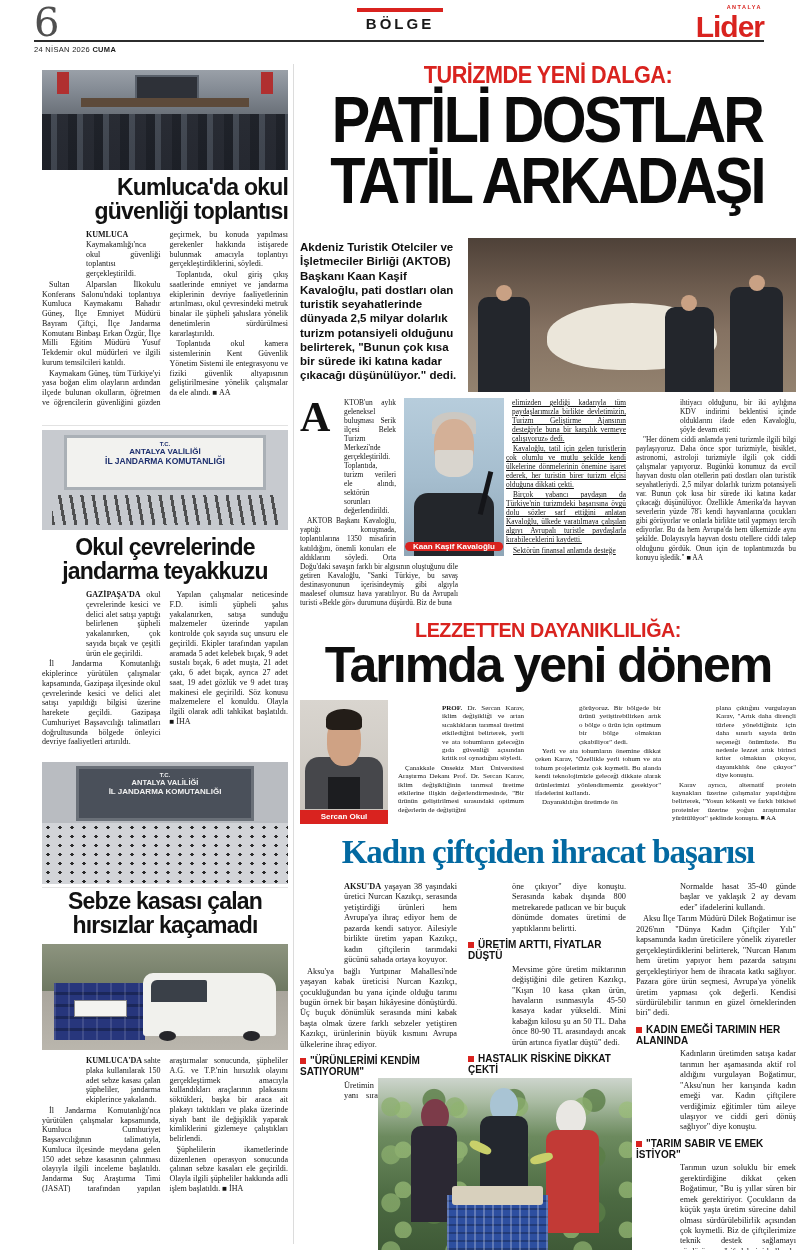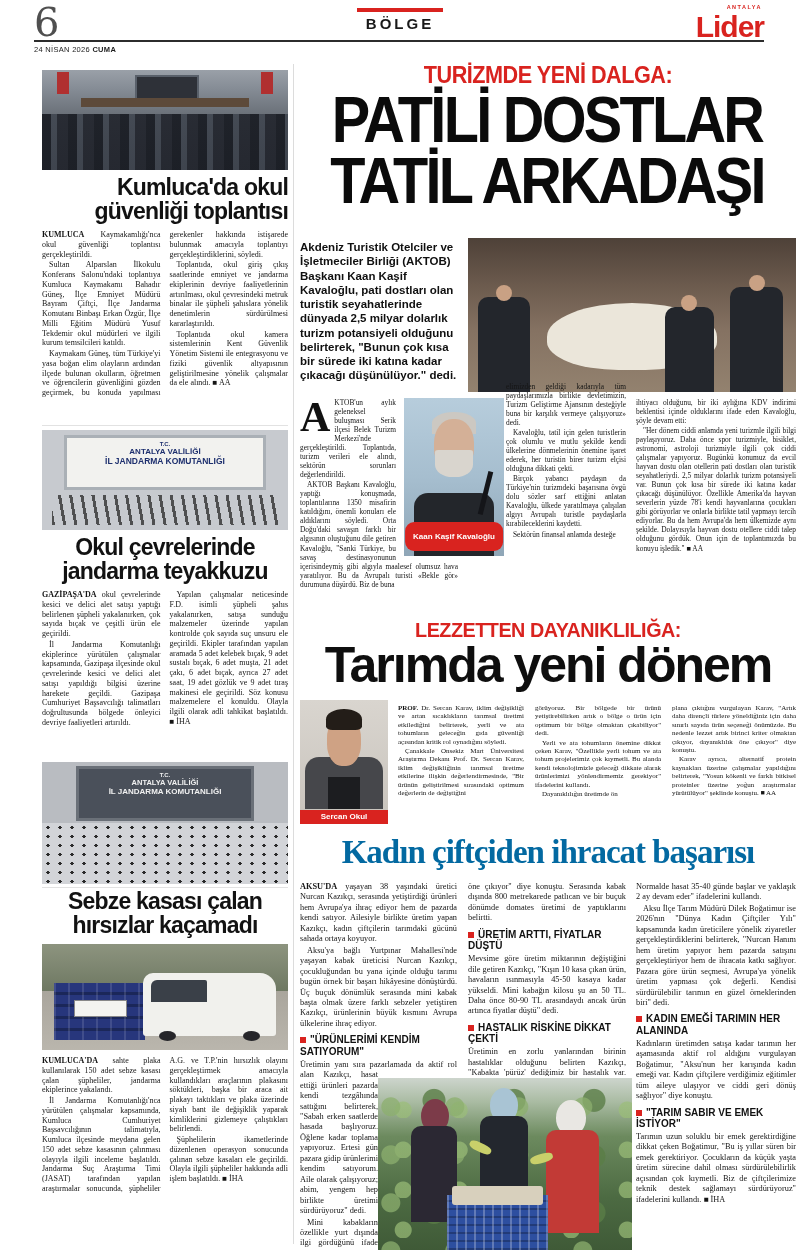--- a/index.html
+++ b/index.html
@@ -13,21 +13,21 @@
   #date-line{left:34px;top:45px;font-family:"Liberation Sans",sans-serif;font-size:7.5px;color:#1c1c1c;letter-spacing:.3px;}
   #section-wrap{left:300px;top:8px;width:200px;text-align:center;}
   #section-bar{width:86px;height:4px;background:var(--accent);margin:0 auto 3px;}
   #section-label{font-family:"Liberation Sans",sans-serif;font-weight:bold;font-size:15px;letter-spacing:3px;color:#191919;background:#fff;padding:0 10px;}
   #logo-wrap{left:686px;top:5px;width:78px;text-align:right;line-height:1;}
   #logo-small{display:block;font-family:"Liberation Sans",sans-serif;font-weight:bold;font-size:5.5px;color:var(--accent);letter-spacing:1.5px;margin:0 2px 1px 0;}
   #logo-main{font-family:"Liberation Sans",sans-serif;font-weight:900;font-size:30px;color:var(--accent);letter-spacing:-1px;}
   
   .bt{text-align:justify;color:#151515;}
   .bt p{margin:0 0 1px;text-indent:7px;}
-  .bt p.ni{text-indent:0;}
+  .bt p.ni{text-indent:0;margin-left:44px;}
   .b{font-weight:bold;text-align:center;}
   .fs8{font-size:8px;line-height:1.22;}
   .fs74{font-size:7.4px;line-height:1.22;}
   .fs7{font-size:7px;line-height:1.2;}
   .fs83{font-size:8.3px;line-height:1.26;}
   .cols2{column-count:2;column-gap:9px;}
   .clip{overflow:hidden;}
   .hl{font-family:"Liberation Sans",sans-serif;font-weight:bold;color:#121212;text-align:center;letter-spacing:-.8px;line-height:1.04;font-size:23px;}
   .kick{font-family:"Liberation Sans",sans-serif;font-weight:900;color:var(--accent);text-align:center;letter-spacing:-.5px;transform:scaleX(.94);transform-origin:center top;}
   .sub{font-family:"Liberation Sans",sans-serif;font-weight:bold;font-size:10px;line-height:1.12;margin:5px 0 3px;text-align:left;text-indent:0;color:#111;}
@@ -35,21 +35,21 @@
   .drop{float:left;font-family:"Liberation Serif",serif;font-weight:bold;font-size:42px;line-height:.82;padding:2px 4px 0 0;color:#111;}
   .sp-r{float:right;width:62px;height:158px;}
   .sp-l{float:left;width:38px;height:158px;}
   .sp-k1{float:right;width:1px;height:194px;}
   .sp-k2{float:right;clear:right;width:80px;height:200px;}
   #vrule{left:293px;top:64px;width:1px;height:1180px;background:#dcdcdc;}
   .hdiv{height:1px;background:#e2e2e2;}
   
   .photo{position:absolute;overflow:hidden;background:#9a9a9a;}
   .ph{position:absolute;}
-  .pill{position:absolute;background:var(--accent);color:#fff;font-family:"Liberation Sans",sans-serif;font-size:8px;font-weight:bold;padding:10px 8px;border-radius:9px;white-space:nowrap;}
+  .pill{position:absolute;background:var(--accent);color:#fff;font-family:"Liberation Sans",sans-serif;font-size:8px;font-weight:bold;padding:0 8px;border-radius:9px;white-space:nowrap;}
   .capbar{position:absolute;left:0;right:0;bottom:0;height:14px;background:var(--accent);color:#fff;font-family:"Liberation Sans",sans-serif;font-size:8px;font-weight:bold;text-align:center;line-height:14px;}
   .boardtxt{position:absolute;text-align:center;font-family:"Liberation Sans",sans-serif;font-weight:bold;}
   .boardtxt span{display:block;}
   
   .conf-bg{inset:0;background:linear-gradient(180deg,#9aa0a8 0%,#868d96 18%,#6a7078 45%,#51565e 75%,#43474e 100%);}
   .conf-screen{left:38%;top:5%;width:24%;height:26%;background:#2e3138;border:2px solid #59606a;}
   .conf-dais{left:16%;top:28%;width:68%;height:9%;background:#5d4a3a;}
   .conf-flag-l{left:6%;top:2%;width:5%;height:22%;background:#b03030;}
   .conf-flag-r{right:6%;top:2%;width:5%;height:22%;background:#b03030;}
   .conf-crowd{left:0;bottom:0;width:100%;height:56%;background:repeating-linear-gradient(90deg,rgba(25,28,35,.92) 0 9px,rgba(62,68,78,.85) 9px 15px,rgba(35,38,46,.92) 15px 26px);}
@@ -214,21 +214,21 @@
     <div class="bq-fig" style="left:3%;bottom:0;width:16%;height:62%;"></div>
     <div class="bq-fig" style="left:60%;bottom:0;width:15%;height:55%;"></div>
     <div class="bq-fig" style="right:4%;bottom:0;width:16%;height:68%;"></div>
   </div>
   <div class="abs bt fs74 clip" style="left:300px;top:398px;width:158px;height:216px;">
     <div class="sp-r"></div>
     <span class="drop">A</span>
     <p class="ni">KTOB'un aylık geleneksel buluşması Serik ilçesi Belek Turizm Merkezi'nde gerçekleştirildi. Toplantıda, turizm verileri ele alındı, sektörün sorunları değerlendirildi.</p>
     <p>AKTOB Başkanı Kavaloğlu, yaptığı konuşmada, toplantılarına 1350 misafirin katıldığını, önemli konuları ele aldıklarını söyledi. Orta Doğu'daki savaşın farklı bir algısının oluştuğunu dile getiren Kavaloğlu, "Sanki Türkiye, bu savaş destinasyonunun içerisindeymiş gibi algıyla maalesef olumsuz hava yaratılıyor. Bu da Avrupalı turisti «Bekle gör» durumuna düşürdü. Biz de buna</p>
   </div>
-  <div class="abs bt fs74 clip" style="left:468px;top:382px;width:158px;height:216px;">
+  <div class="abs bt fs74 clip" style="left:468px;top:398px;width:158px;height:216px;text-decoration:underline;">
     <div class="sp-l"></div>
     <p class="ni">elimizden geldiği kadarıyla tüm paydaşlarımızla birlikte devletimizin, Turizm Geliştirme Ajansının desteğiyle buna bir karşılık vermeye çalışıyoruz» dedi.</p>
     <p>Kavaloğlu, tatil için gelen turistlerin çok olumlu ve mutlu şekilde kendi ülkelerine dönmelerinin önemine işaret ederek, her turistin birer turizm elçisi olduğuna dikkati çekti.</p>
     <p>Birçok yabancı paydaşın da Türkiye'nin turizmdeki başarısına övgü dolu sözler sarf ettiğini anlatan Kavaloğlu, ülkede yaratılmaya çalışılan algıyı Avrupalı turistle paydaşlarla kırabileceklerini kaydetti.</p>
     <p>Sektörün finansal anlamda desteğe</p>
   </div>
   <div class="abs bt fs74 clip" style="left:636px;top:398px;width:160px;height:216px;">
     <p class="ni">ihtiyacı olduğunu, bir iki aylığına KDV indirimi beklentisi içinde olduklarını ifade eden Kavaloğlu, şöyle devam etti:</p>
     <p>"Her dönem ciddi anlamda yeni turizmle ilgili bilgi paylaşıyoruz. Daha önce spor turizmiyle, bisiklet, astronomi, astroloji turizmiyle ilgili çok ciddi çalışmalar yapıyoruz. Bugünkü konumuz da evcil hayvan dostu olan otellerin pati dostları olan turistik seyahatleriydi. 2,5 milyar dolarlık turizm potansiyeli var. Bunun çok kısa bir sürede iki katına kadar çıkacağı düşünülüyor. Özellikle Amerika'da hayvan severlerin yüzde 78'i kendi hayvanlarına çocukları gibi görüyorlar ve onlarla birlikte tatil yapmayı tercih ediyorlar. Bu da hem Avrupa'da hem ülkemizde aynı şekilde. Dolayısıyla hayvan dostu otellere ciddi talep olduğunu gördük. Onun için de toplantımızda bu konuyu işledik." ■ AA</p>
   </div>

